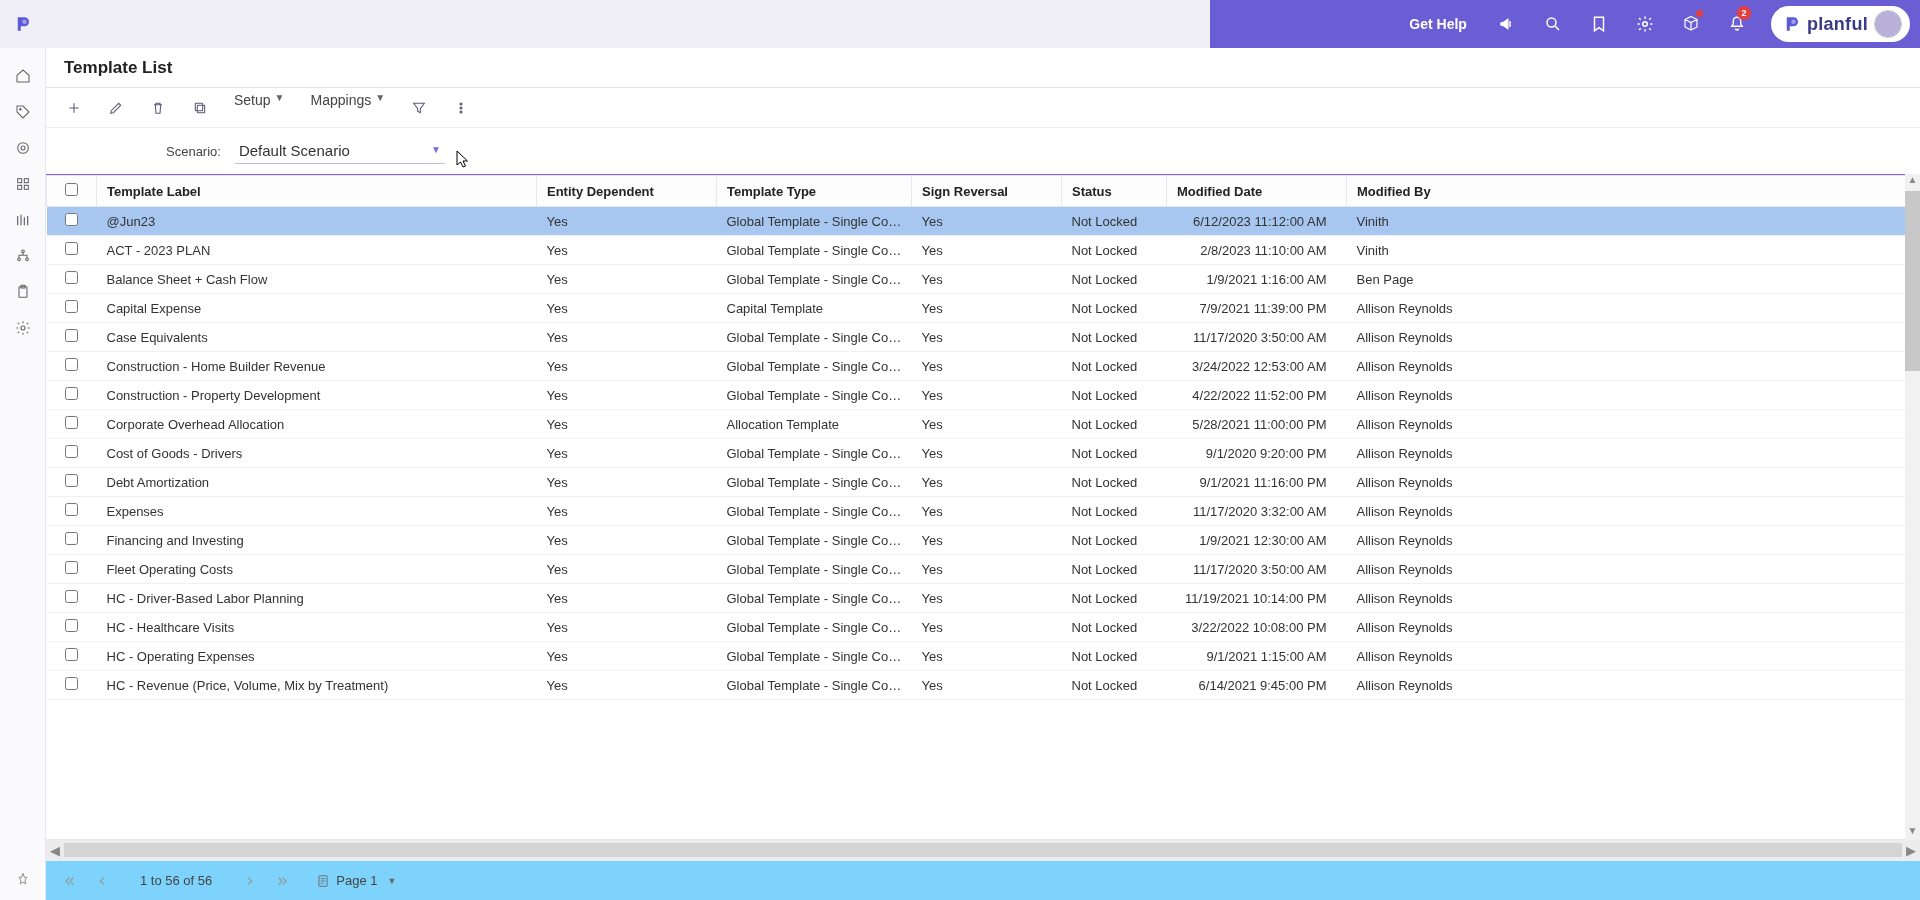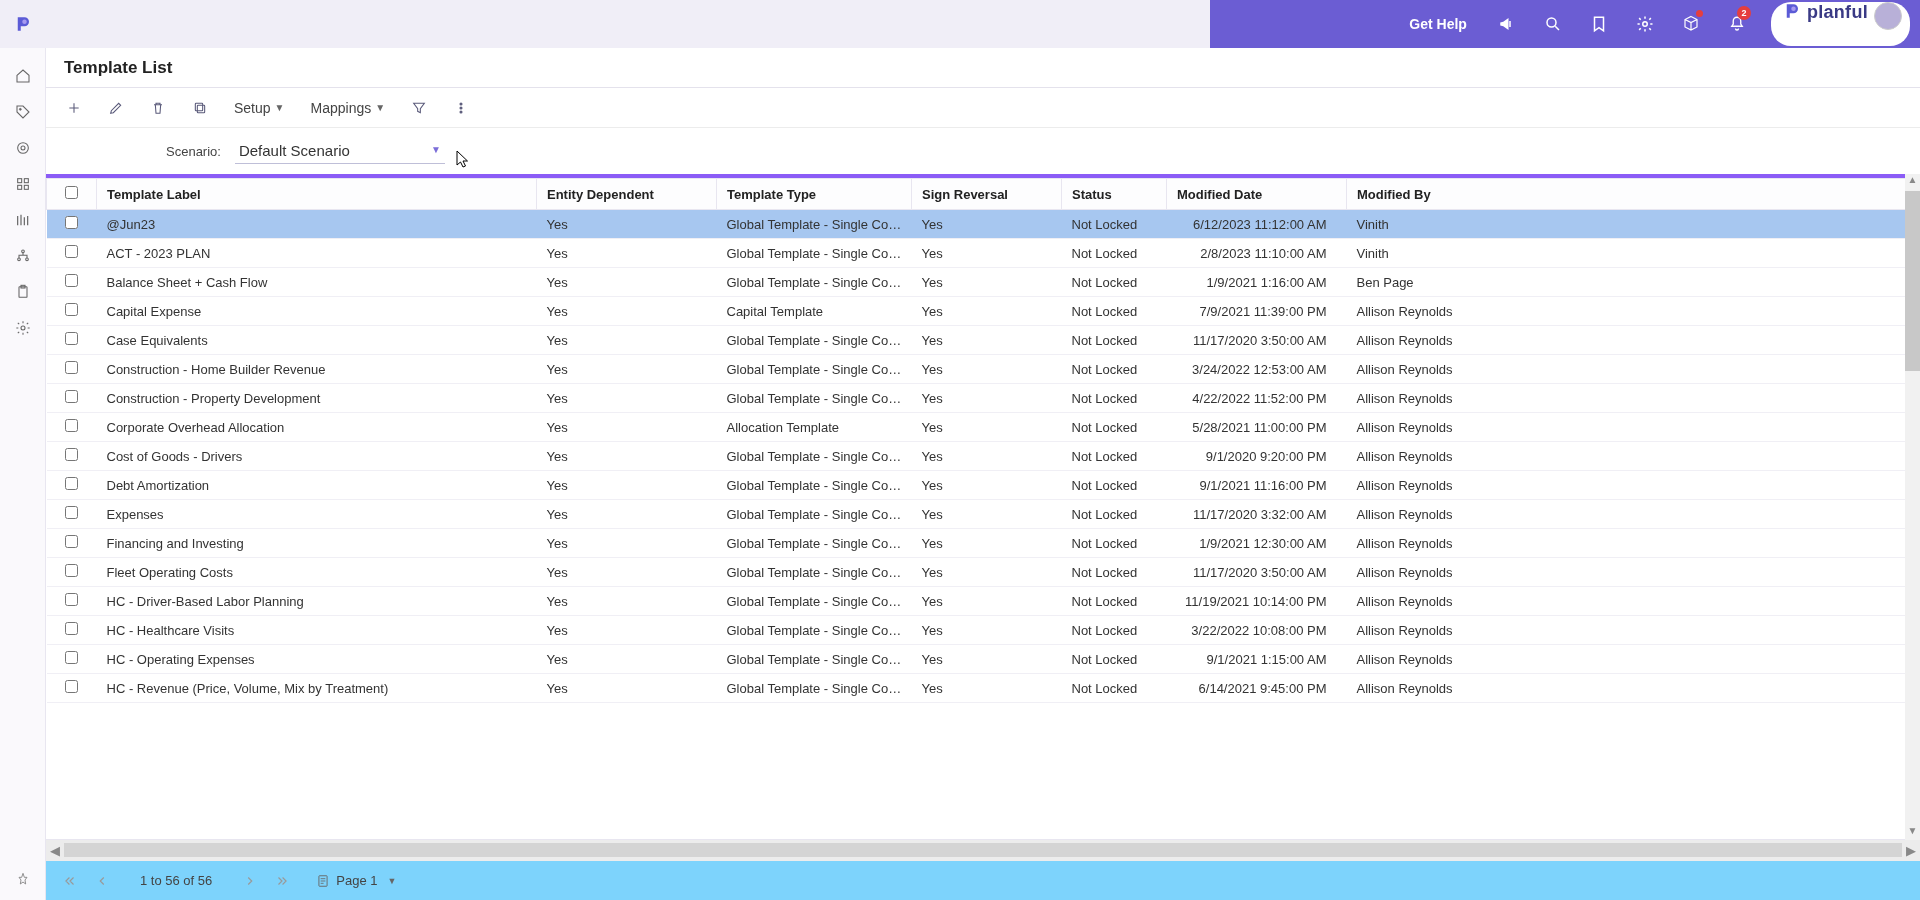--- a/index.html
+++ b/index.html
@@ -47,22 +47,22 @@
     width: 14px; height: 14px; border-radius: 7px;
     font-size: 9px; font-weight: 700;
     display: flex; align-items: center; justify-content: center;
   }
   .dot-badge {
     position: absolute; top: 10px; right: 10px;
     width: 7px; height: 7px; background: #e53e3e; border-radius: 50%;
   }
   .brand-pill {
     background: #fff; border-radius: 20px;
-    height: 44px; padding: 0 8px 0 12px;
-    display: flex; gap: 6px;
+    height: 36px; padding: 0 8px 0 12px;
+    display: flex; align-items: center; gap: 6px;
     margin-left: 10px;
   }
   .brand-pill .logo-dot { width:18px; height:18px; display:flex; align-items:center; justify-content:center; }
   .brand-pill .brand-name { color: #3a3a85; font-weight: 700; font-size: 18px; letter-spacing: 0.3px; }
   .brand-pill .avatar { width: 28px; height: 28px; border-radius: 50%; background: #b8b0d8; border: 1px solid #ccc; }
 
   
   .layout { display: flex; height: calc(100vh - 48px); }
 
   .left-nav {
@@ -102,21 +102,21 @@
     background: #fff;
   }
   .tb-btn {
     width: 36px; height: 32px;
     display: flex; align-items: center; justify-content: center;
     cursor: pointer;
     border-radius: 4px;
   }
   .tb-btn svg { width: 16px; height: 16px; fill: none; stroke: #5a5a7a; stroke-width: 1.6; }
   .tb-dropdown {
-    display: flex; align-items: center; gap: 4px;
+    display: flex; gap: 4px;
     padding: 0 10px; height: 32px; cursor: pointer;
     color: #444; font-size: 14px;
   }
   .tb-dropdown .caret { font-size: 10px; color: #666; }
 
   .scenario-row {
     height: 46px;
     display: flex; align-items: center;
     padding-left: 120px;
     background: #fff;
@@ -134,21 +134,21 @@
     position: absolute; right: 4px; top: 6px; font-size: 10px; color: #7b6dd8;
   }
   .cursor-img {
     position: absolute; left: 410px; top: 22px;
     width: 14px; height: 20px;
   }
   .cursor-img svg { width: 14px; height: 20px; }
 
   
   .table-wrap { flex: 1; overflow: hidden; position: relative; display:flex; flex-direction:column; }
-  .grid { flex:1; overflow: hidden; border-top: 4px solid #8b5cf6; border-bottom: 1px solid #e8e6f0; }
+  .grid { flex:1; overflow: hidden; border-top: 1px solid #8b5cf6; border-bottom: 1px solid #e8e6f0; }
   table { width: 100%; border-collapse: collapse; table-layout: fixed; }
   th {
     background: #fdfdfe;
     border: 1px solid #e8e6f0;
     text-align: left;
     padding: 7px 10px;
     font-weight: 700; font-size: 13px; color: #222;
     white-space: nowrap;
   }
   td {

